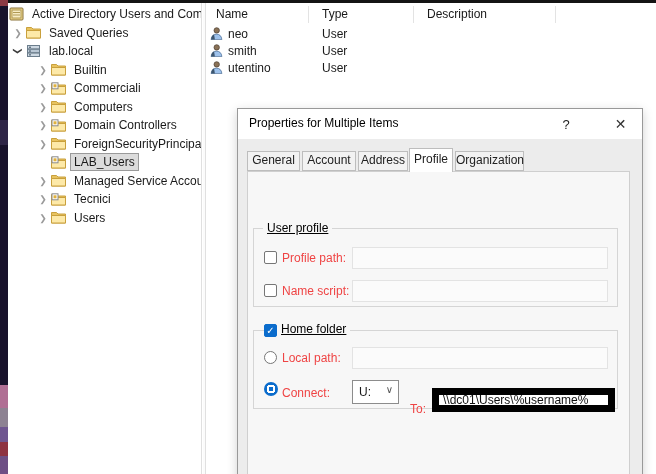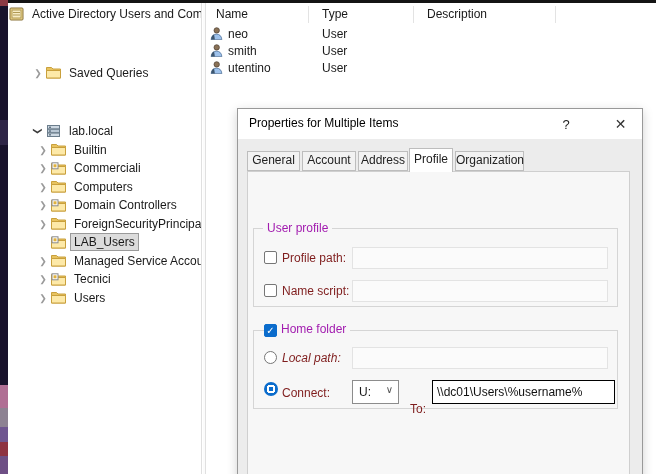--- a/index.html
+++ b/index.html
@@ -27,21 +27,21 @@
   .panel-gap { position:absolute; left:203px; top:3px; width:3px; height:471px; background:#fbfbfb; border-right:1px solid #e0e0e0; }
   .trow { position:relative; height:18.5px; display:flex; align-items:center; white-space:nowrap; overflow:hidden; cursor:default; }
   .trow .chev { width:16px; text-align:center; font-size:9px; color:#9a9a9a; flex:0 0 16px; }
   .trow .chev.expanded::before { content:"\276F"; display:inline-block; transform:rotate(90deg); color:#3c3c3c; }
   .trow .chev.collapsed::before { content:"\276F"; }
   .trow .chev.none::before { content:""; }
   .trow .ticon { width:18px; flex:0 0 18px; display:flex; align-items:center; }
   .trow .tlabel { margin-left:2px; padding:1px 3px; }
   .trow .tlabel.sel { background:#dcdcdc; outline:1px solid #9a9a9a; }
   .lvl0 { padding-left:1px; }
-  .lvl1 { padding-left:22px;margin-top:40px; }
+  .lvl1 { padding-left:2px; }
   .lvl2 { padding-left:27px; }
 
   
   .list-panel { position:absolute; left:206px; top:3px; width:450px; height:471px; background:#fff; }
   .list-header { position:relative; height:22px; }
   .list-header .hcell { position:absolute; top:0; height:22px; line-height:22px; color:#191919; }
   .hsep { position:absolute; top:3px; width:1px; height:17px; background:#e3e3e3; }
   .lrow { position:absolute; height:17px; display:flex; align-items:flex-start; }
   .lrow .uicon { width:13px; height:13px; margin-left:4px; flex:0 0 13px; }
   .lrow .cell-name { margin-left:5px; width:80px; }
@@ -62,32 +62,32 @@
 
   .tab { position:absolute; border:1px solid #bdbdbd; background:#f2f2f2; text-align:center; font-size:12px; color:#222; line-height:17px; height:20px; top:42px; }
   .tab.active { background:#ffffff; top:39px; height:24px; line-height:21px; border-bottom:none; z-index:3; }
 
   .tabpage { position:absolute; left:9px; top:62px; width:383px; height:318px; background:#f7f7f7; border:1px solid #cfcfcf; z-index:1; }
   .instruction { position:absolute; left:15px; top:67px; line-height:14px; color:#111; z-index:2; }
 
   .groupbox { position:absolute; left:15px; width:365px; border:1px solid #d5d5d5; background:#f7f7f7; z-index:2; }
   .gb-user { top:119px; height:79px; }
   .gb-home { top:221px; height:79px; }
-  .gb-label { position:absolute; top:-8px; left:9px; background:#f7f7f7; padding:0 4px; line-height:15px; color:#a21caf; }
+  .gb-label { position:absolute; top:-8px; left:9px; background:#f7f7f7; padding:0 4px; line-height:15px; color:#000000;text-decoration:underline; }
   .gb-label.with-cb { left:23px; top:-9px; }
 
   .cb { position:absolute; width:13px; height:13px; border:1px solid #767676; background:#fff; border-radius:2px; }
   .cb.checked { background:#0b6ccc; border-color:#0b6ccc; }
   .cb.checked::after { content:"\2713"; position:absolute; left:0; top:0; width:11px; height:11px; color:#fff; font-size:10px; line-height:12px; text-align:center; }
   .radio { position:absolute; width:13px; height:13px; border:1px solid #767676; background:#fff; border-radius:50%; }
   .radio.selected { border:none; width:14px; height:14px; background:radial-gradient(circle, #0b6ccc 0 2.5px, #ffffff 2.5px 4.5px, #0b6ccc 4.5px 7px); }
 
-  .fieldlabel { position:absolute; line-height:22px; color:#7f1d1d; }
+  .fieldlabel { position:absolute; line-height:22px; color:#ef4444; }
   .tfield { position:absolute; height:22px; border:1px solid #e3e3e3; background:#fbfbfb; font-family:"Liberation Sans",sans-serif; font-size:12px; padding:0 4px; color:#111; }
-  .tfield.enabled { border:1px solid #000000; background:#ffffff; height:24px; }
+  .tfield.enabled { border:7px solid #000000; background:#ffffff; height:24px;margin-top:8px; }
 
   .dropdown { position:absolute; width:47px; height:24px; border:1px solid #8c8c8c; background:#fff; }
   .dropdown .dval { position:absolute; left:6px; top:0; line-height:22px; }
   .dropdown .darrow { position:absolute; right:5px; top:3px; font-size:10px; color:#555; }
 </style>
 </head>
 <body>
 
 <div id="screen">
 
@@ -325,21 +325,21 @@
       <span class="cb" style="left:10px; top:55px;"></span>
       <span class="fieldlabel" style="left:28px; top:51px;">Name script:</span>
       <input class="tfield" style="left: 98px; top: 51px; width: 256px;" value="">
     </div>
 
     <div class="groupbox gb-home">
       <span class="cb checked" style="left:10px; top:-7px;"></span>
       <span class="gb-label with-cb">Home folder</span>
 
       <span class="radio" style="left:10px; top:20px;"></span>
-      <span class="fieldlabel" style="left:28px; top:16px;font-style:italic;">Local path:</span>
+      <span class="fieldlabel" style="left:28px; top:16px;">Local path:</span>
       <input class="tfield" style="left: 98px; top: 16px; width: 256px;" value="">
 
       <span class="radio selected" style="left:10px; top:51px;"></span>
       <span class="fieldlabel" style="left:28px; top:50px; line-height:24px;">Connect:</span>
 
       <div class="dropdown" style="left:98px; top:49px;">
         <span class="dval">U:</span>
         <span class="darrow">∨</span>
       </div>
 

